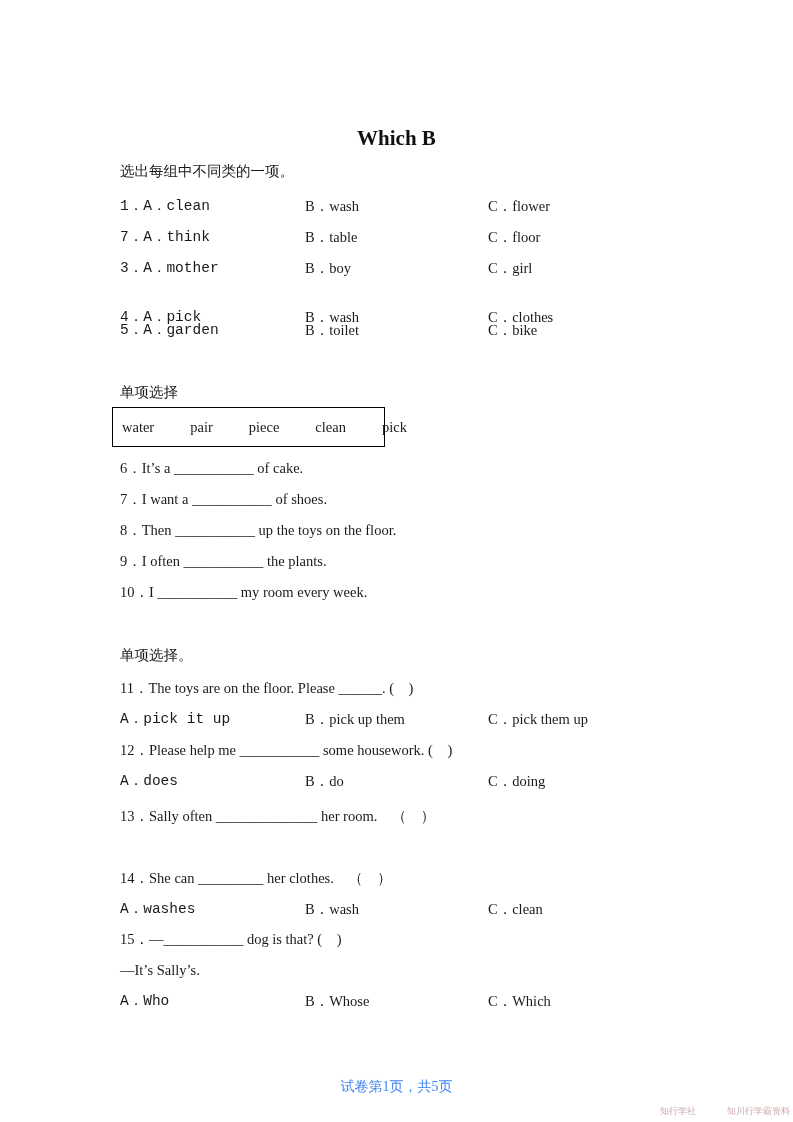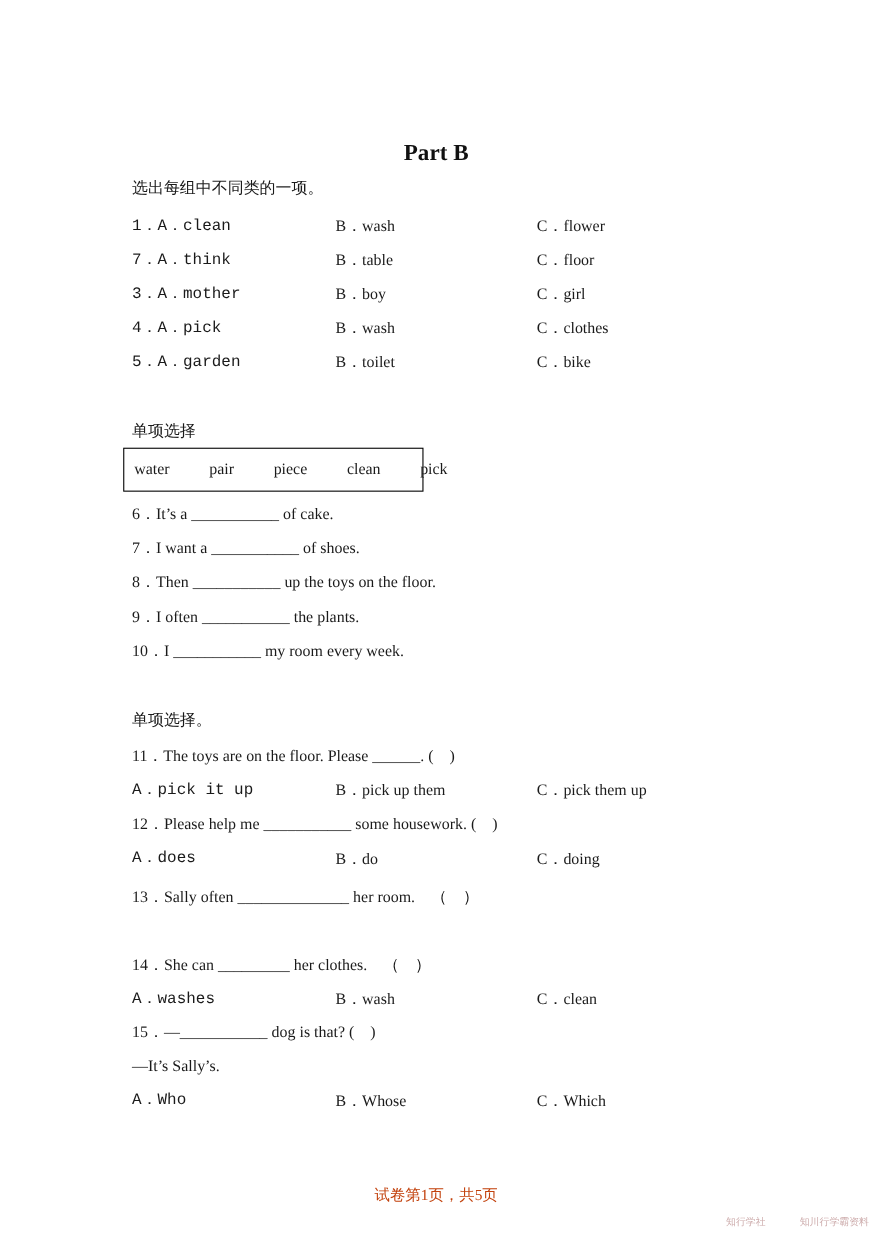--- a/index.html
+++ b/index.html
@@ -47,60 +47,60 @@
     gap: 36px;
     white-space: nowrap;
   }
   .footer {
     position: absolute;
     top: 1078px;
     left: 0;
     width: 100%;
     text-align: center;
     font-size: 14px;
-    color: #c2410c;
+    color: #3b82f6;
   }
   .watermark {
     position: absolute;
     top: 1106px;
     right: 3px;
     font-size: 9px;
     line-height: 11px;
     color: #c49d9d;
     display: flex;
     gap: 31px;
     font-family: "Liberation Sans", sans-serif;
     opacity: 0.85;
   }
 </style>
 </head>
 <body>
 
 <div class="page">
 
-  <div class="title">Part B</div>
+  <div class="title">Which B</div>
 
   <div class="row" style="top:161px">选出每组中不同类的一项。</div>
 
   <div class="row" style="top:196px">
     <span class="colA">1．A．clean</span>
     <span class="colB">B．wash</span>
     <span class="colC">C．flower</span>
   </div>
   <div class="row" style="top:227px">
     <span class="colA">7．A．think</span>
     <span class="colB">B．table</span>
     <span class="colC">C．floor</span>
   </div>
   <div class="row" style="top:258px">
     <span class="colA">3．A．mother</span>
     <span class="colB">B．boy</span>
     <span class="colC">C．girl</span>
   </div>
-  <div class="row" style="top:289px">
+  <div class="row" style="top:307px">
     <span class="colA">4．A．pick</span>
     <span class="colB">B．wash</span>
     <span class="colC">C．clothes</span>
   </div>
   <div class="row" style="top:320px">
     <span class="colA">5．A．garden</span>
     <span class="colB">B．toilet</span>
     <span class="colC">C．bike</span>
   </div>
 

